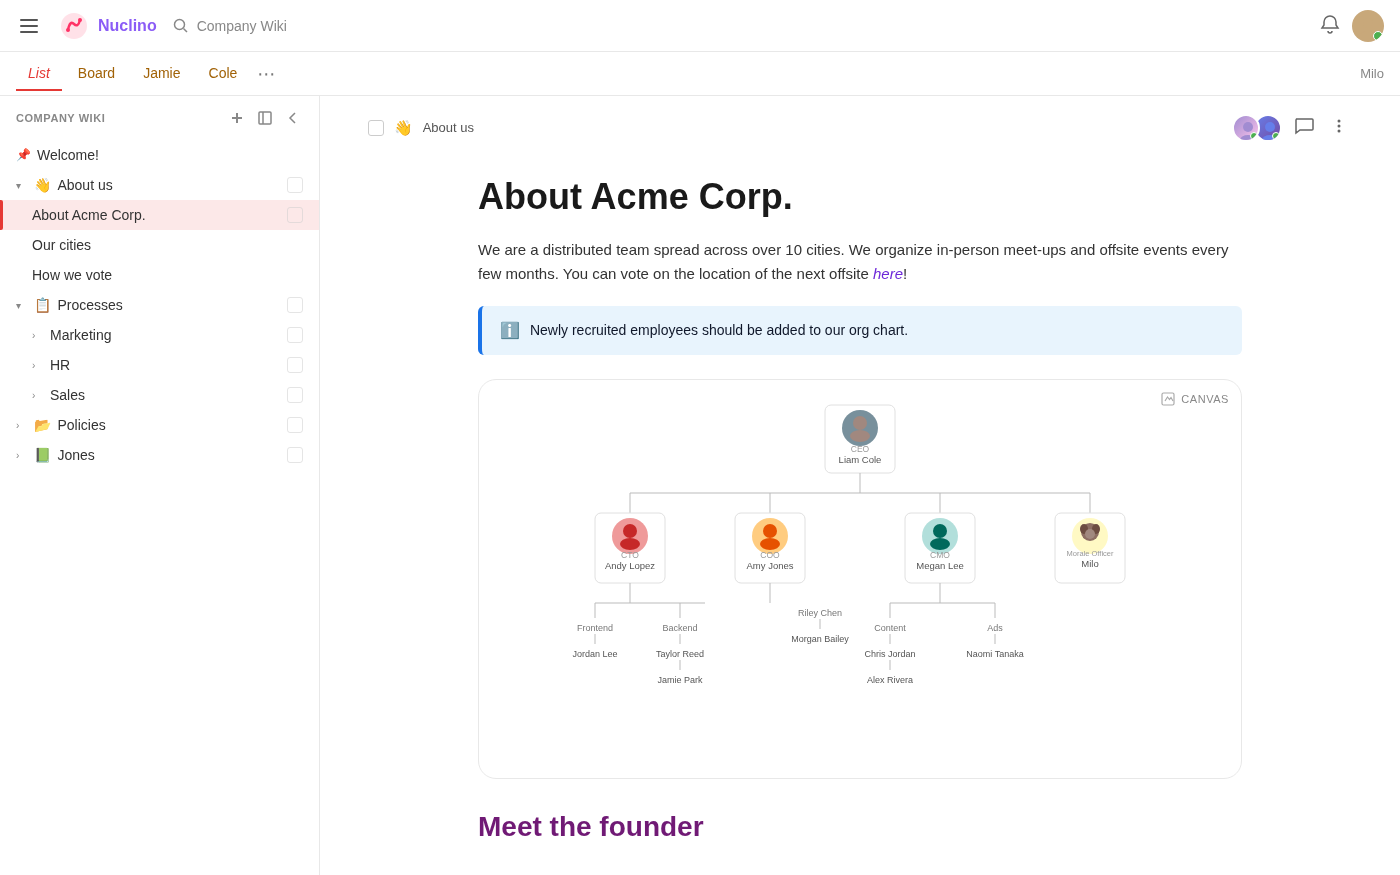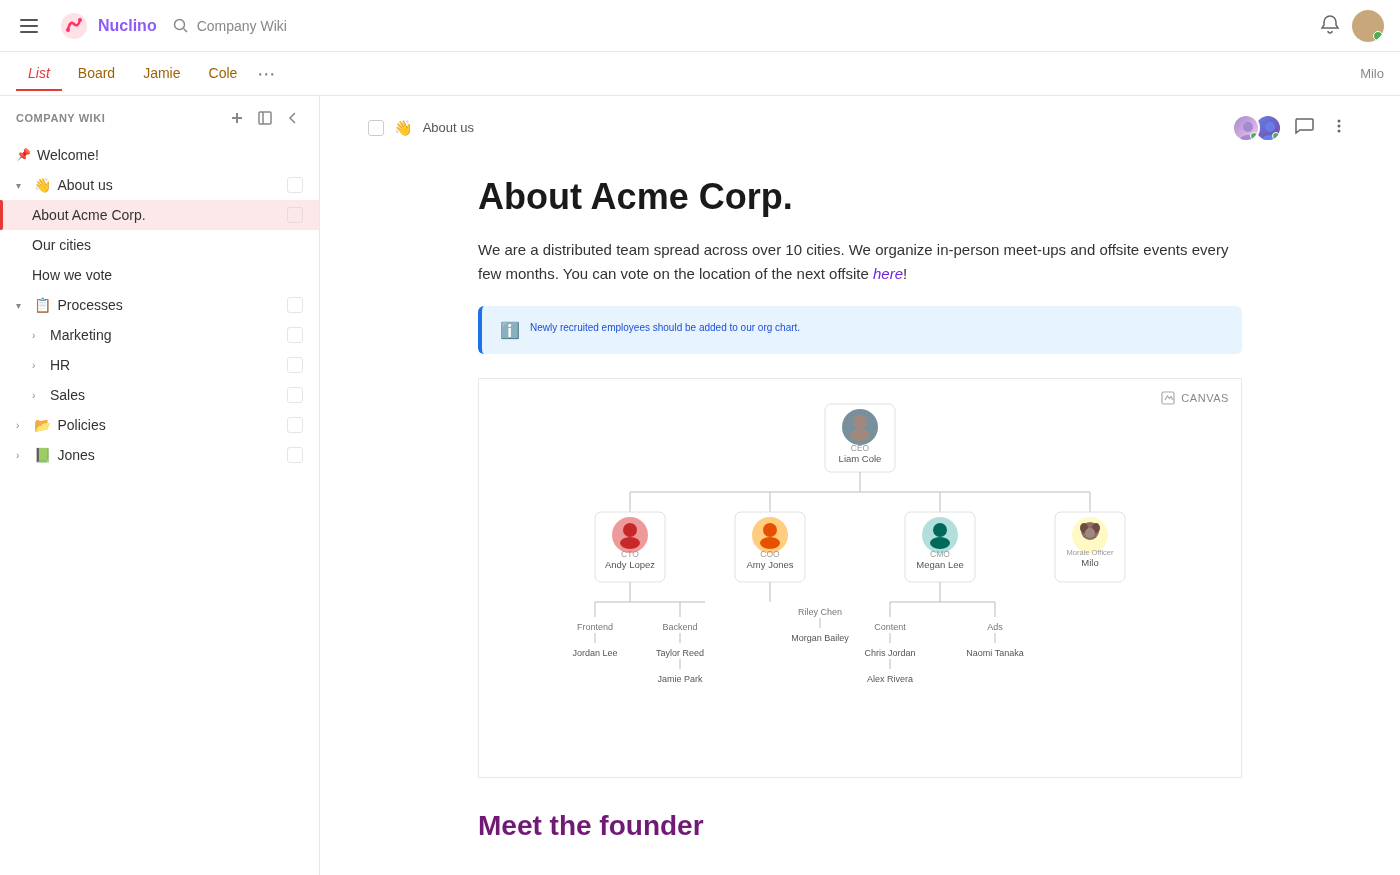--- a/index.html
+++ b/index.html
@@ -54,24 +54,24 @@
 
     
     .page-title { font-size: 36px; font-weight: 700; color: #1a1a1a; margin-bottom: 20px; line-height: 1.2; }
 
     
     .body-text { font-size: 15px; color: #333; line-height: 1.6; margin-bottom: 20px; }
 
     
     .info-box { background: #e8f4fd; border-left: 4px solid #1a73e8; border-radius: 6px; padding: 14px 18px; display: flex; align-items: flex-start; gap: 10px; margin-bottom: 24px; }
     .info-icon { color: #1a73e8; font-size: 16px; margin-top: 1px; }
-    .info-text { font-size: 10px; color: #1d4ed8; line-height: 1.5; text-align: center; }
-
-    
-    .canvas-container { border: 1px solid #e8e8e8; border-radius: 0; padding: 20px; background: #fff; margin-bottom: 32px; position: relative; overflow: hidden; min-height: 400px; }
+    .info-text { font-size: 14px; color: #0f172a; line-height: 1.5; text-align: center; }
+
+    
+    .canvas-container { border: 1px solid #e8e8e8; border-radius: 18px; padding: 20px; background: #fff; margin-bottom: 32px; position: relative; overflow: hidden; min-height: 400px; }
     .canvas-label { position: absolute; top: 12px; right: 12px; display: flex; align-items: center; gap: 6px; font-size: 11px; color: #888; letter-spacing: 0.05em; font-weight: 500; }
 
     
     .section-title { font-size: 28px; font-weight: 700; color: #701a75; margin-bottom: 16px; }
 
     
     ::-webkit-scrollbar { width: 6px; }
     ::-webkit-scrollbar-track { background: transparent; }
     ::-webkit-scrollbar-thumb { background: #ddd; border-radius: 3px; }
 

